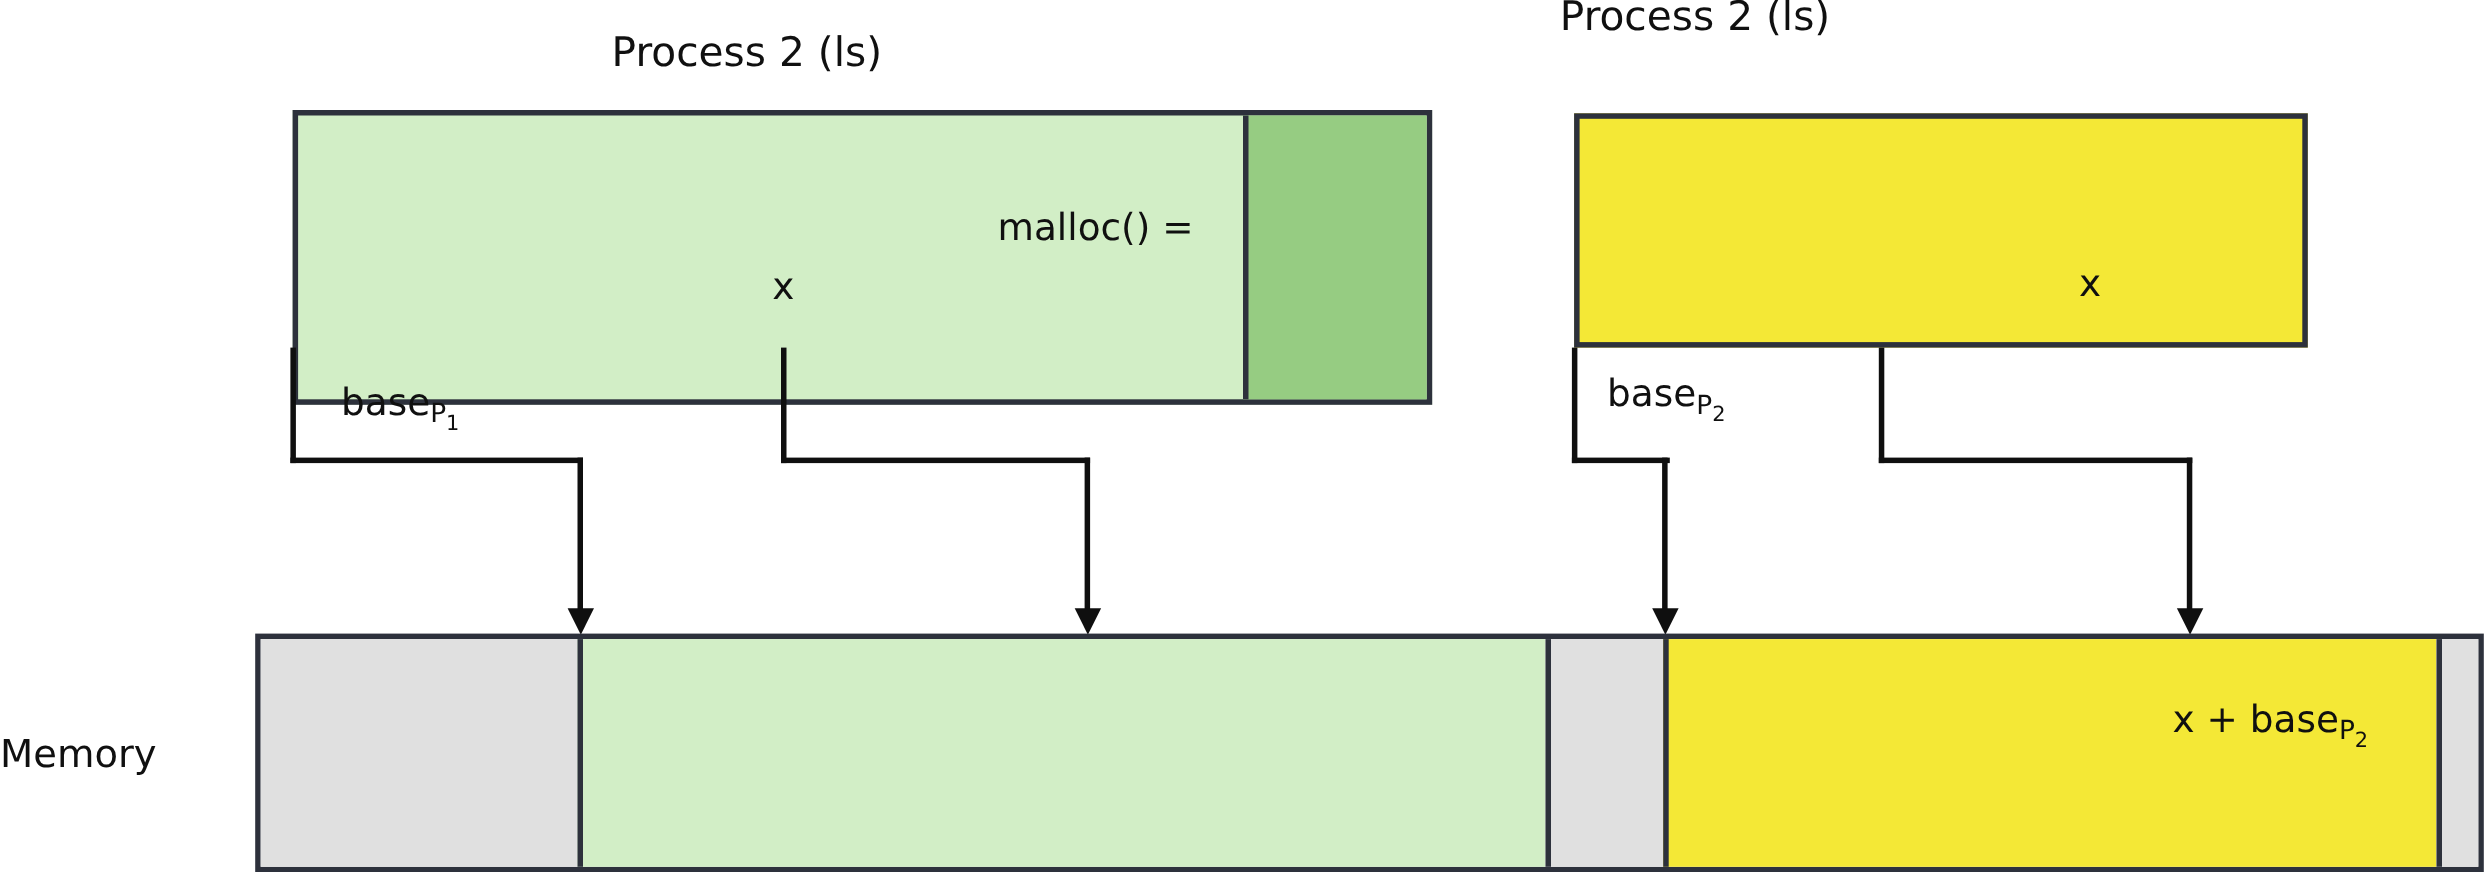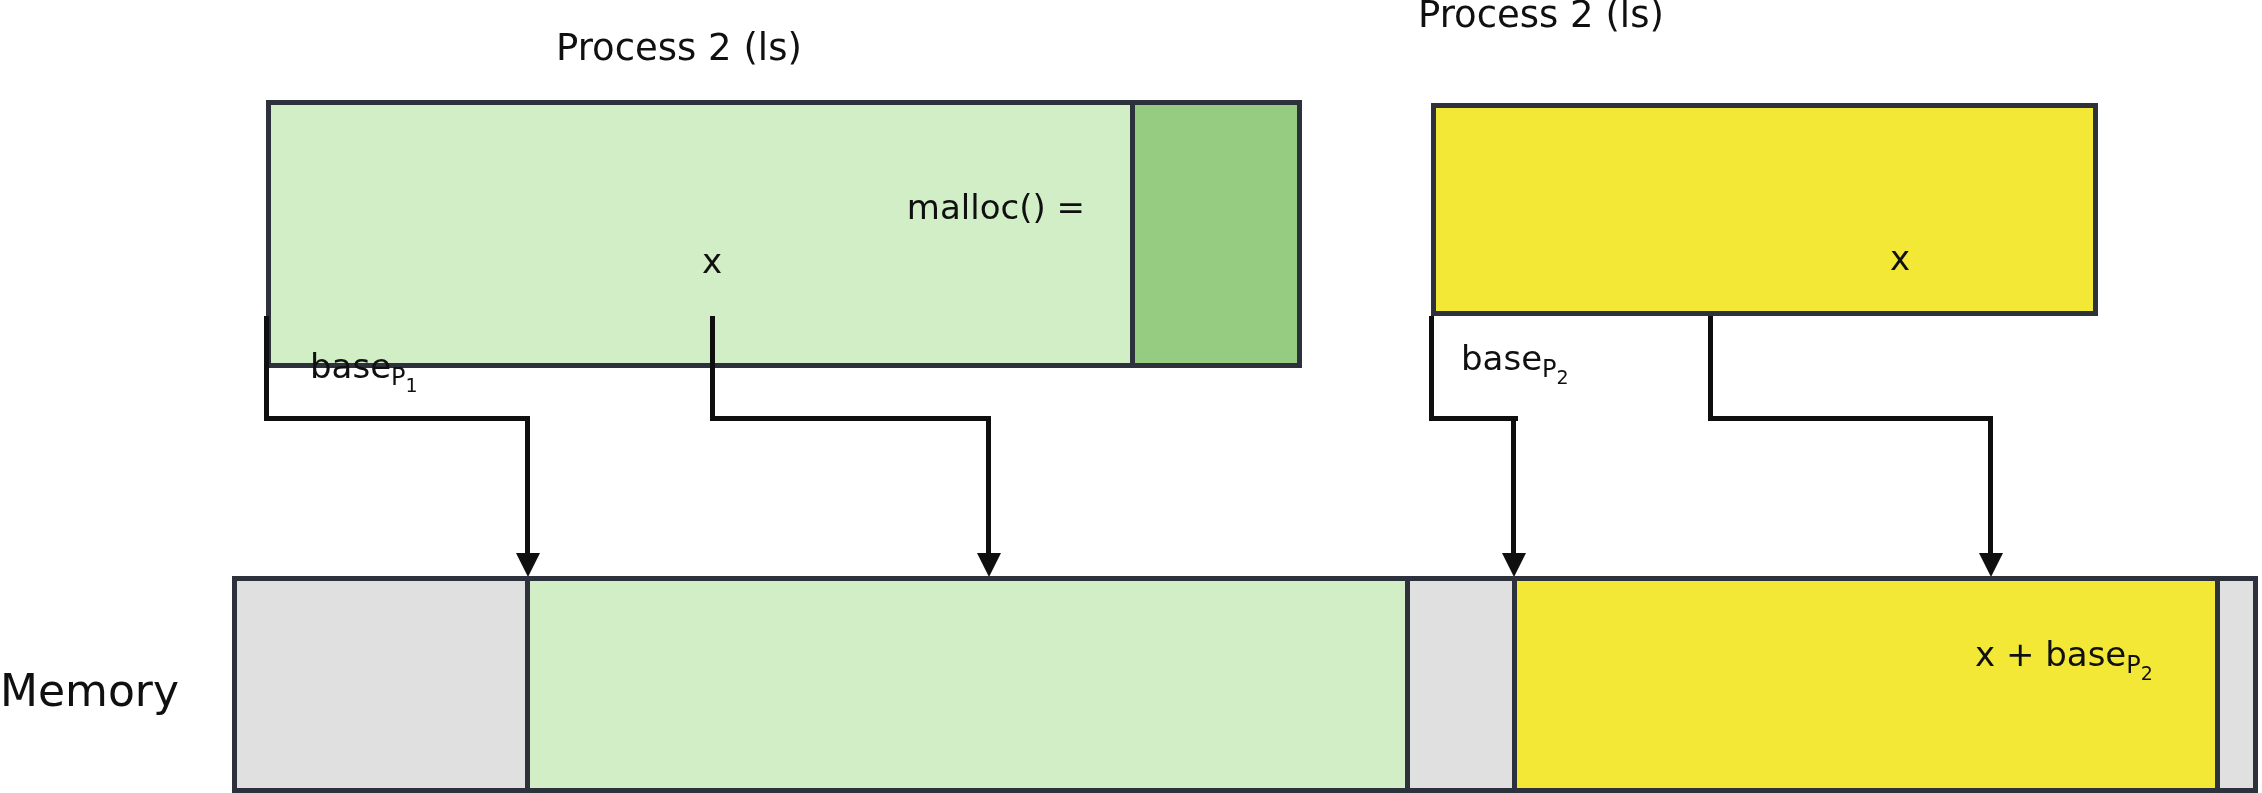--- a/index.html
+++ b/index.html
@@ -65,21 +65,21 @@
   <div class="abs line" style="left:1429px;top:316px;width:5px;height:105px;"></div>
   <div class="abs line" style="left:1429px;top:416px;width:89px;height:5px;"></div>
   <div class="abs line" style="left:1511px;top:416px;width:5px;height:140px;"></div>
   <div class="abs arrowhead" style="left:1502px;top:553px;"></div>
 
   <div class="abs line" style="left:1708px;top:316px;width:5px;height:105px;"></div>
   <div class="abs line" style="left:1708px;top:416px;width:285px;height:5px;"></div>
   <div class="abs line" style="left:1988px;top:416px;width:5px;height:140px;"></div>
   <div class="abs arrowhead" style="left:1979px;top:553px;"></div>
 
-  <div class="abs boxlbl" style="left:0px;top:665px;font-size:44px;">Memory</div>
+  <div class="abs boxlbl" style="left:0px;top:665px;font-size:35px;">Memory</div>
 
   <div id="membar" class="abs" style="left:232px;top:576px;width:2026px;height:217px;">
     <div class="seg" style="width: 288px; background-color: rgb(224, 224, 224);"></div>
     <div class="seg" style="width: 880px; background-color: rgb(210, 238, 198);"></div>
     <div class="seg" style="width: 107px; background-color: rgb(224, 224, 224);"></div>
     <div class="seg" style="width: 703px; background-color: rgb(244, 232, 54);"></div>
     <div class="seg" style="flex: 1 1 0%; background-color: rgb(224, 224, 224);"></div>
   </div>
 
 

